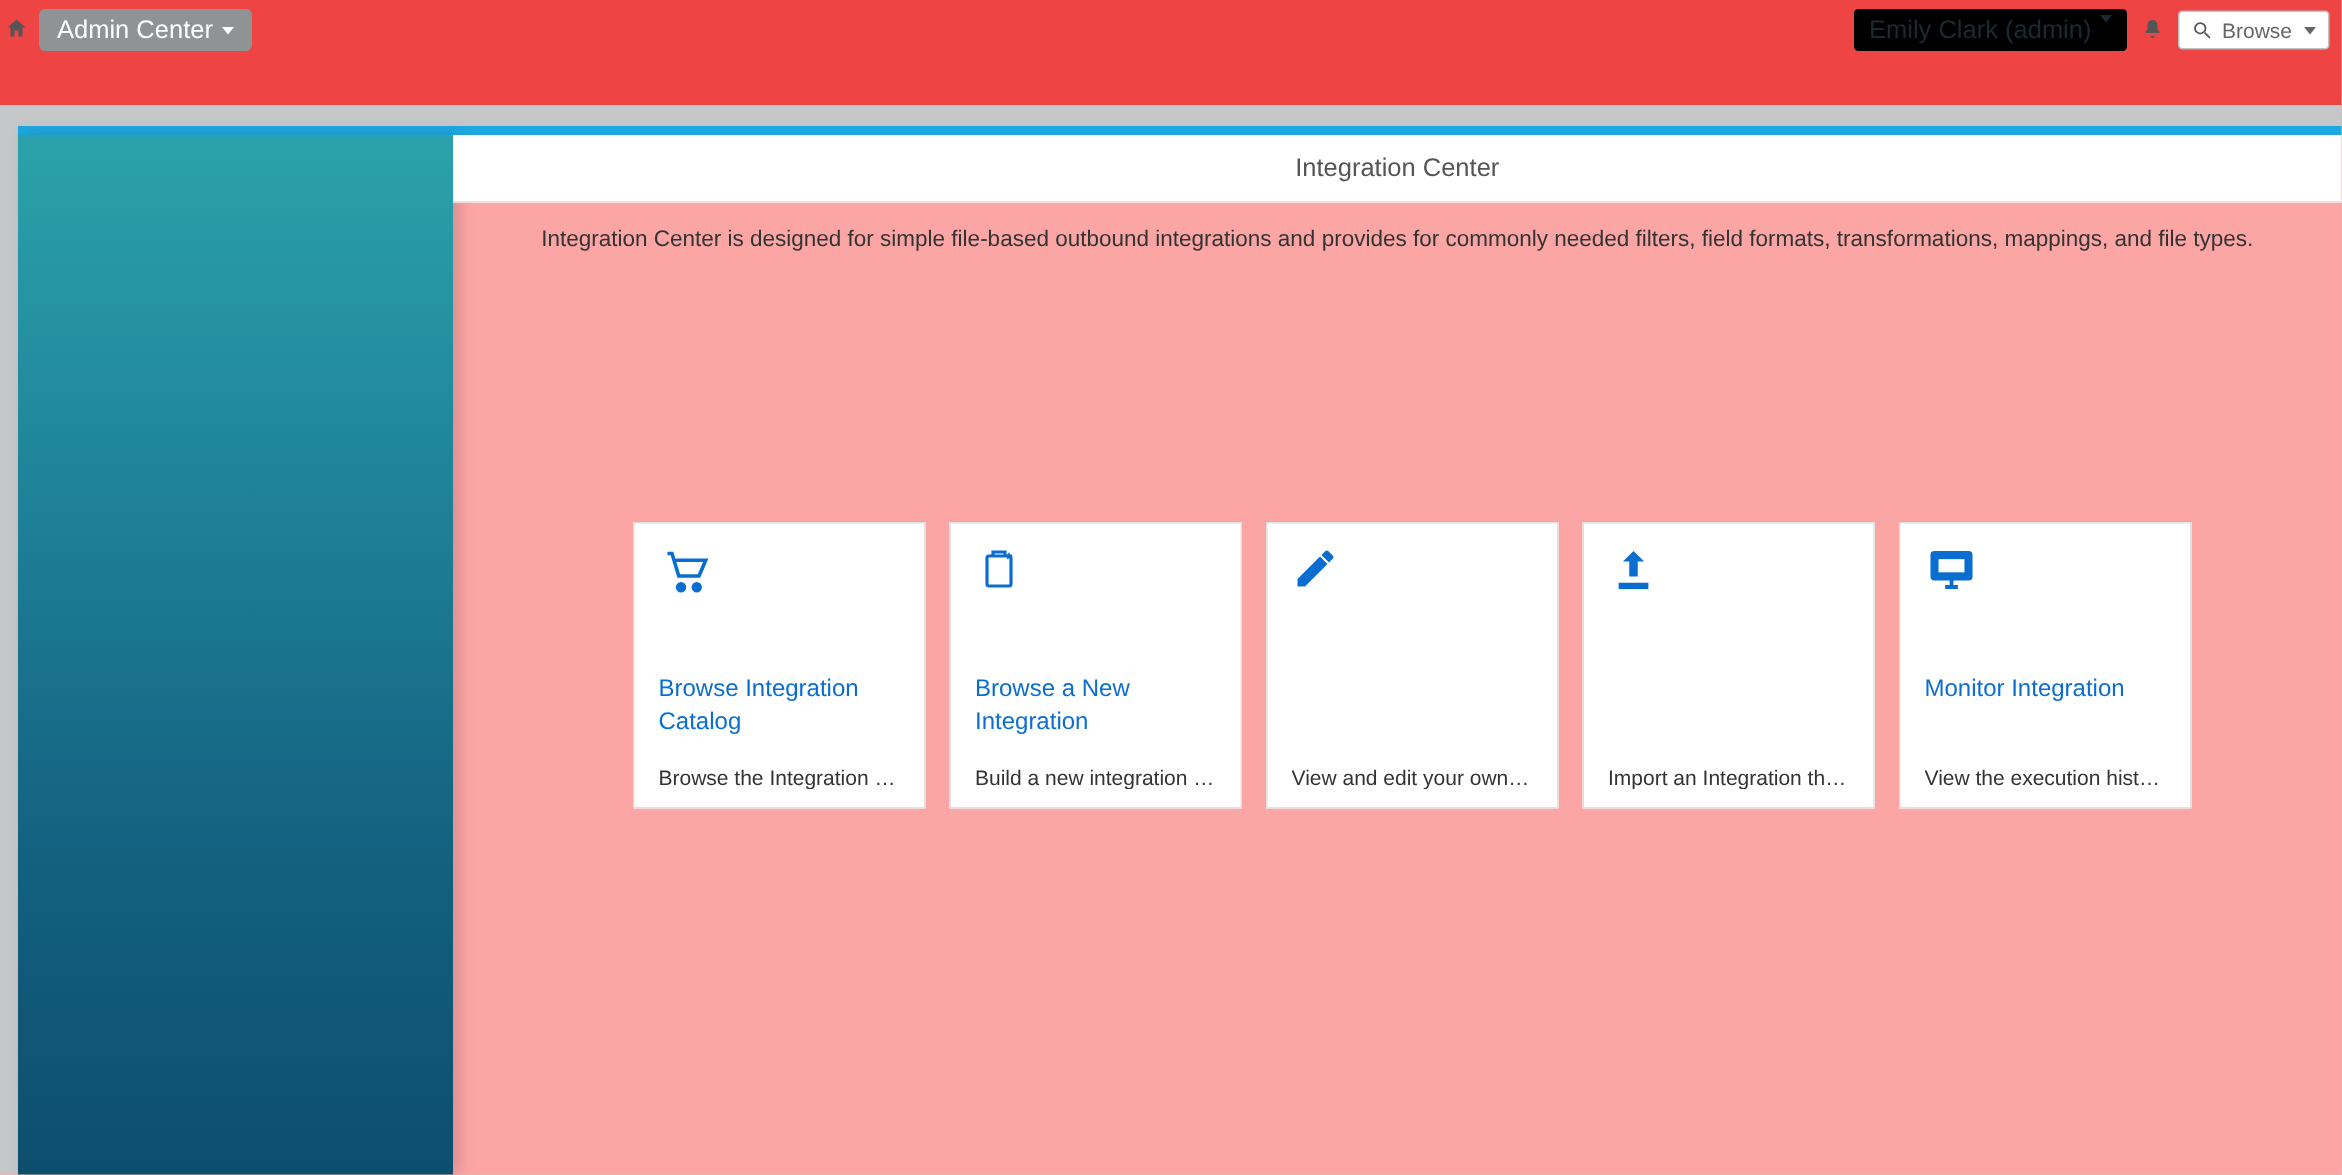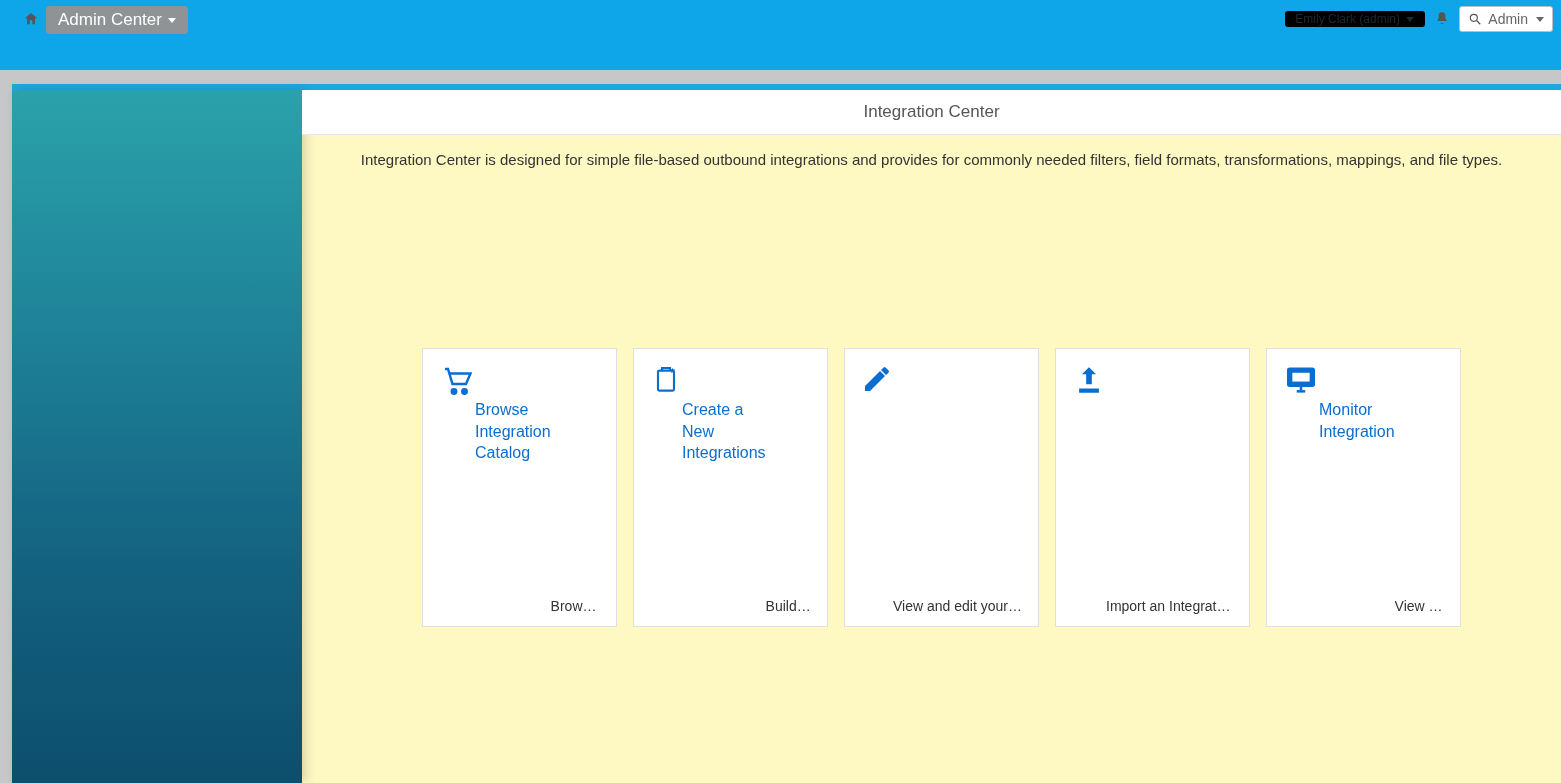--- a/index.html
+++ b/index.html
@@ -2,24 +2,24 @@
 <html><head>
 <meta charset="utf-8">
 <style>
   * { box-sizing: border-box; margin: 0; padding: 0; }
   html, body { width: 100%; height: 100%; font-family: Arial, Helvetica, sans-serif; font-size: 14px; color: #333; }
   body { background: #c5c7c9; }
 
   
   .global-header {
     height: 70px;
-    background: #0ea5e9;
+    background: #ef4444;
     display: flex;
     align-items: flex-start;
-    padding: 6px 8px 0 20px;
+    padding: 6px 8px 0 0;
     position: relative;
   }
   .home-btn {
     width: 22px; height: 22px;
     display: flex; align-items: center; justify-content: center;
     color: #555;
     cursor: pointer;
     margin-right: 4px;
     margin-top: 2px;
   }
@@ -36,25 +36,25 @@
   .admin-center-drop .caret { margin-left: 6px; }
   .header-right {
     margin-left: auto;
     display: flex;
     align-items: center;
     gap: 6px;
   }
   .user-pill {
     background: #000;
     color: #1a2a33;
-    font-size: 12px;
+    font-size: 17px;
     padding: 4px 10px;
     border-radius: 3px;
-    display: flex; align-items: center;
-    height: 16px;
+    display: flex; 
+    height: 28px;
     min-width: 140px;
   }
   .user-pill .caret { margin-left: 6px; color: #1a2a33; }
   .bell-btn {
     width: 22px; height: 22px;
     display: flex; align-items: center; justify-content: center;
     color: #555; cursor: pointer;
   }
   .search-pill {
     background: #fff;
@@ -67,21 +67,21 @@
     color: #666;
     gap: 6px;
   }
   .search-pill .caret { margin-left: 2px; color: #666; font-size: 10px; }
 
   
   .app-frame {
     position: absolute;
     left: 12px; right: 0; top: 84px; bottom: 0;
     display: flex;
-    background: #fef9c3;
+    background: #fca5a5;
     border-top: 6px solid #1ea8e0;
   }
   .left-panel {
     width: 290px;
     background: linear-gradient(to bottom, #2aa2ab 0%, #1d7d95 40%, #13607f 70%, #0d4e6d 100%);
     box-shadow: 4px 0 10px rgba(0,0,0,0.15);
     flex-shrink: 0;
   }
   .right-panel {
     flex: 1;
@@ -104,24 +104,24 @@
     font-size: 15px;
   }
   .cards-row {
     display: flex;
     gap: 16px;
     padding: 180px 20px 0 120px;
   }
   .card {
     background: #fff;
     width: 195px;
-    height: 279px;
+    height: 191px;
     border: 1px solid #e0e0e0;
     display: flex;
-    flex-direction: row;
+    flex-direction: column;
     padding: 14px 16px 12px 16px;
     cursor: pointer;
   }
   .card-icon {
     height: 50px;
     color: #0a6ed1;
     display: flex; align-items: flex-start;
   }
   .card-title {
     color: #0a6ed1;
@@ -169,21 +169,21 @@
     <div class="bell-btn">
       <svg width="16" height="16" viewBox="0 0 24 24" fill="#555">
         <path d="M12 2a5 5 0 00-5 5v4l-2 3v1h14v-1l-2-3V7a5 5 0 00-5-5zm-2 16a2 2 0 004 0h-4z"></path>
       </svg>
     </div>
     <div class="search-pill">
       <svg width="14" height="14" viewBox="0 0 24 24" fill="none" stroke="#555" stroke-width="2">
         <circle cx="10" cy="10" r="6"></circle>
           <line x1="15" y1="15" x2="21" y2="21"></line>
       </svg>
-      <span>Admin</span>
+      <span>Browse</span>
       <span class="caret"></span>
     </div>
   </div>
 </div>
 
 <div class="app-frame">
   <div class="left-panel"></div>
   <div class="right-panel">
     <div class="page-title-bar">Integration Center</div>
     <div class="intro-text">Integration Center is designed for simple file-based outbound integrations and provides for commonly needed filters, field formats, transformations, mappings, and file types.</div>
@@ -203,21 +203,21 @@
       </div>
 
       <div class="card">
         <div class="card-icon">
           <svg width="32" height="34" viewBox="0 0 24 24" fill="none" stroke="#0a6ed1" stroke-width="1.6">
             <rect x="6" y="5" width="12" height="15" rx="1"></rect>
             <path d="M9 5V3h6v2"></path>
             <path d="M17 3l.6 1.2 1.3.2-1 1 .2 1.3-1.1-.6-1.1.6.2-1.3-1-1 1.3-.2z" fill="#0a6ed1" stroke="none"></path>
           </svg>
         </div>
-        <div class="card-title">Create a New Integrations</div>
+        <div class="card-title">Browse a New Integration</div>
         <div class="card-desc">Build a new integration from scratch.</div>
       </div>
 
       <div class="card">
         <div class="card-icon">
           <svg width="32" height="32" viewBox="0 0 24 24" fill="#0a6ed1">
             <path d="M3 17.25V21h3.75L18 9.75l-3.75-3.75L3 17.25zM20.7 7.05a1 1 0 000-1.41l-2.34-2.34a1 1 0 00-1.41 0L15 5.25 18.75 9l1.95-1.95z"></path>
           </svg>
         </div>
         <div class="card-desc">View and edit your own integrations.</div>

